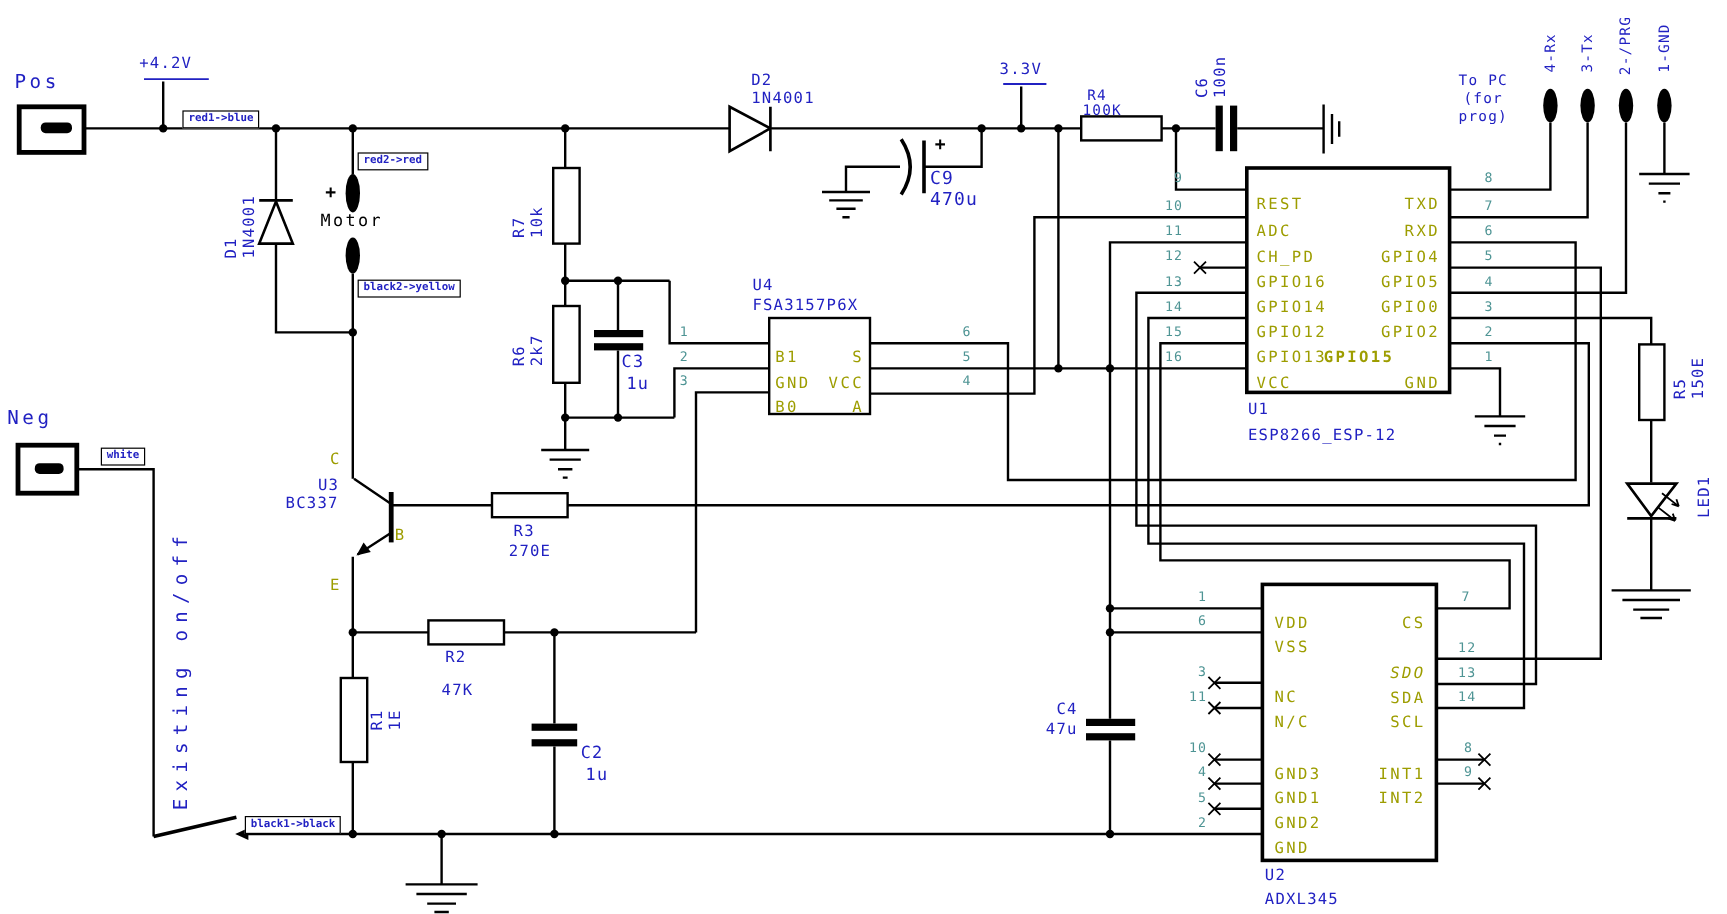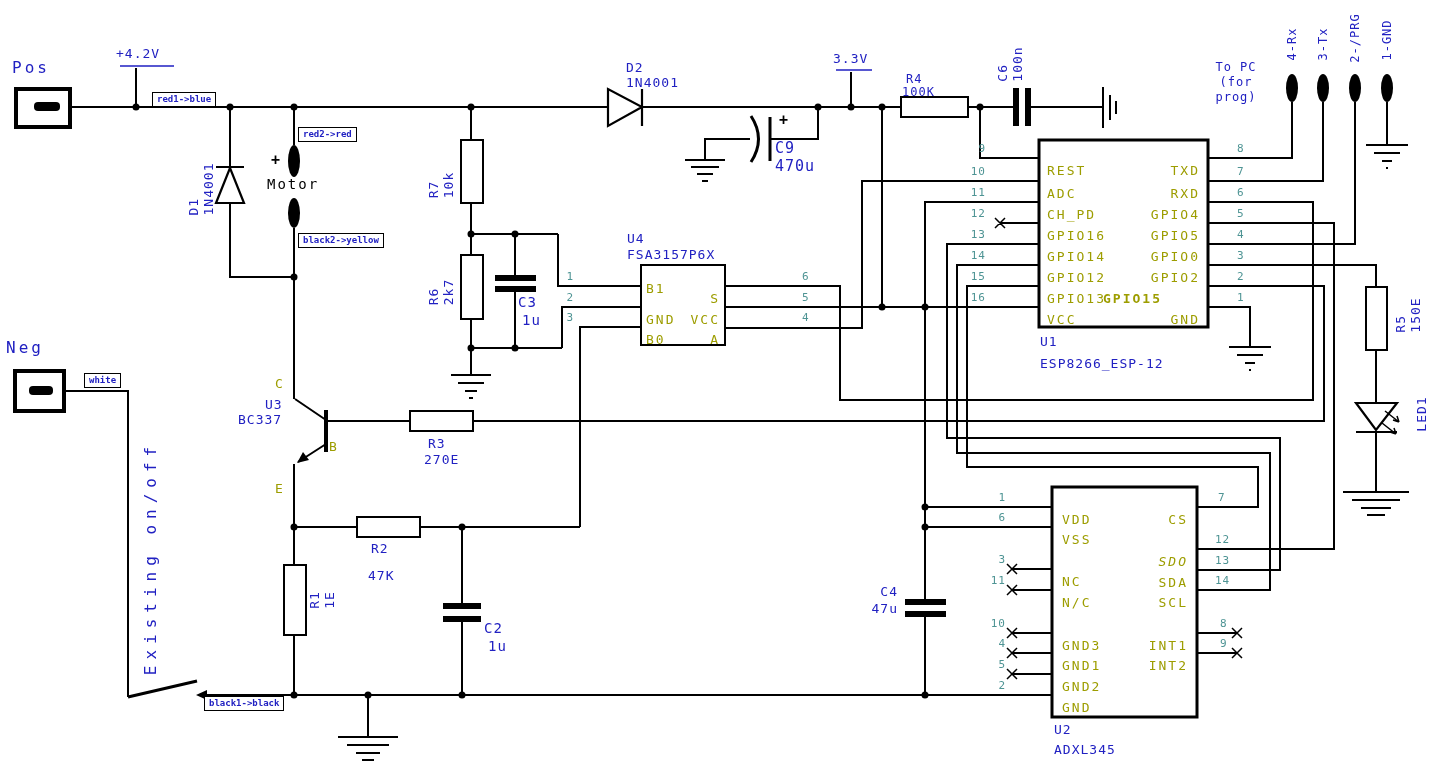--- a/index.html
+++ b/index.html
@@ -172,21 +172,21 @@
 
 <div class="t big" style="left:12px;top:60px;">Pos</div>
 <div class="t big" style="left:6px;top:340px;">Neg</div>
 <div class="t" style="left:116px;top:46px;">+4.2V</div>
 <div class="t" style="left:833px;top:51px;">3.3V</div>
 
 <div class="tag" style="left:152px;top:92px;">red1-&gt;blue</div>
 <div class="tag" style="left:298px;top:127px;">red2-&gt;red</div>
 <div class="tag" style="left:298px;top:233px;">black2-&gt;yellow</div>
 <div class="tag" style="left:84px;top:373px;">white</div>
-<div class="tag" style="left:204px;top:696px;">black1-&gt;black</div>
+<div class="tag" style="left:204px;top:680px;">black1-&gt;black</div>
 
 <div class="rot" style="left:201px;top:189px;">
   <div>D1</div>
   <div>1N4001</div>
 </div>
 <div class="rot" style="left:441px;top:185px;">
   <div>R7</div>
   <div>10k</div>
 </div>
 <div class="rot" style="left:441px;top:292px;">
@@ -311,21 +311,21 @@
 <div class="no t ra" style="left:972px;top:636px;width:34px;">4</div>
 <div class="no t ra" style="left:972px;top:657px;width:34px;">5</div>
 <div class="no t ra" style="left:972px;top:678px;width:34px;">2</div>
 <div class="no t" style="left:1218px;top:490px;">7</div>
 <div class="no t" style="left:1215px;top:532px;">12</div>
 <div class="no t" style="left:1215px;top:553px;">13</div>
 <div class="no t" style="left:1215px;top:573px;">14</div>
 <div class="no t" style="left:1220px;top:616px;">8</div>
 <div class="no t" style="left:1220px;top:636px;">9</div>
 
-<div class="pn t" style="left:646px;top:267px;">B1</div>
+<div class="pn t" style="left:646px;top:277px;">B1</div>
 <div class="pn t" style="left:646px;top:298px;">GND</div>
 <div class="pn t" style="left:646px;top:318px;">B0</div>
 <div class="pn t ra" style="left:680px;top:277px;width:40px;">S</div>
 <div class="pn t ra" style="left:680px;top:298px;width:40px;">VCC</div>
 <div class="pn t ra" style="left:680px;top:318px;width:40px;">A</div>
 
 <div class="no t ra" style="left:548px;top:269px;width:26px;">1</div>
 <div class="no t ra" style="left:548px;top:290px;width:26px;">2</div>
 <div class="no t ra" style="left:548px;top:310px;width:26px;">3</div>
 <div class="no t" style="left:802px;top:269px;">6</div>

